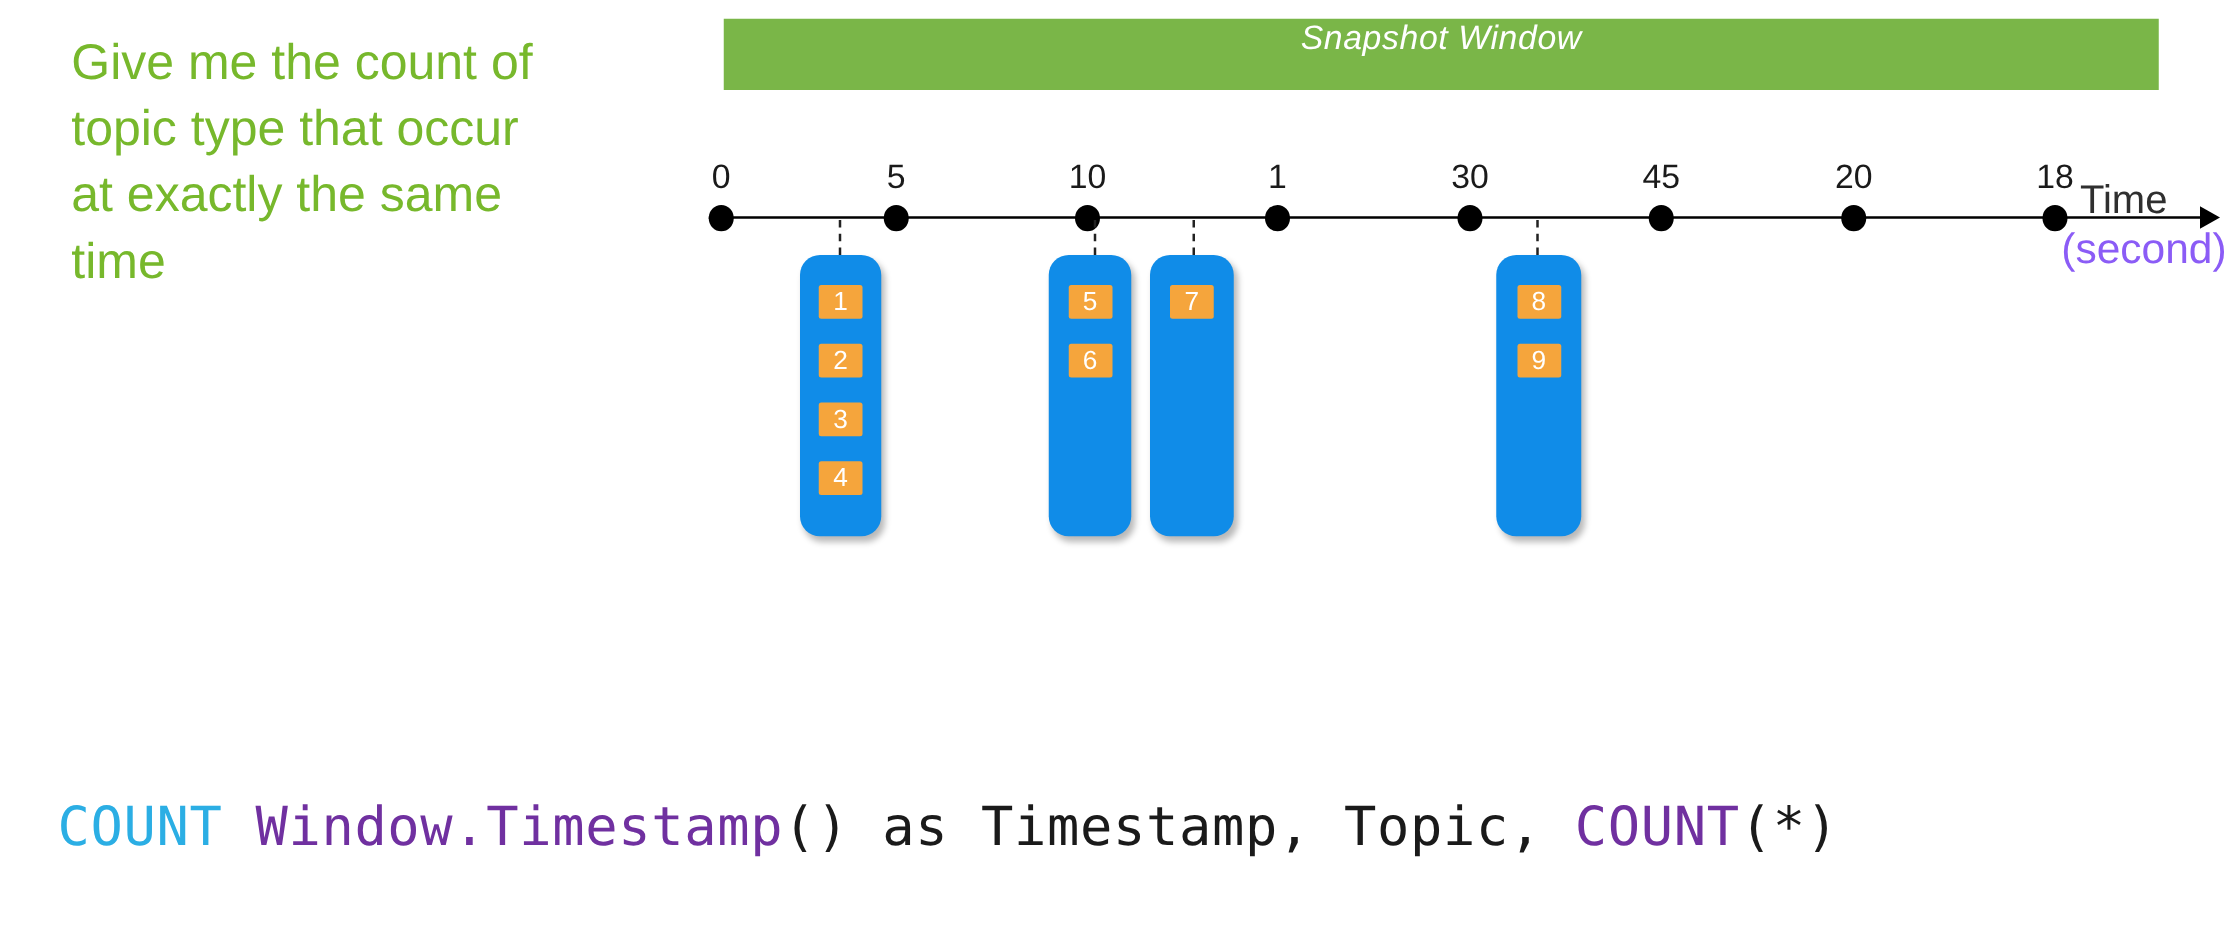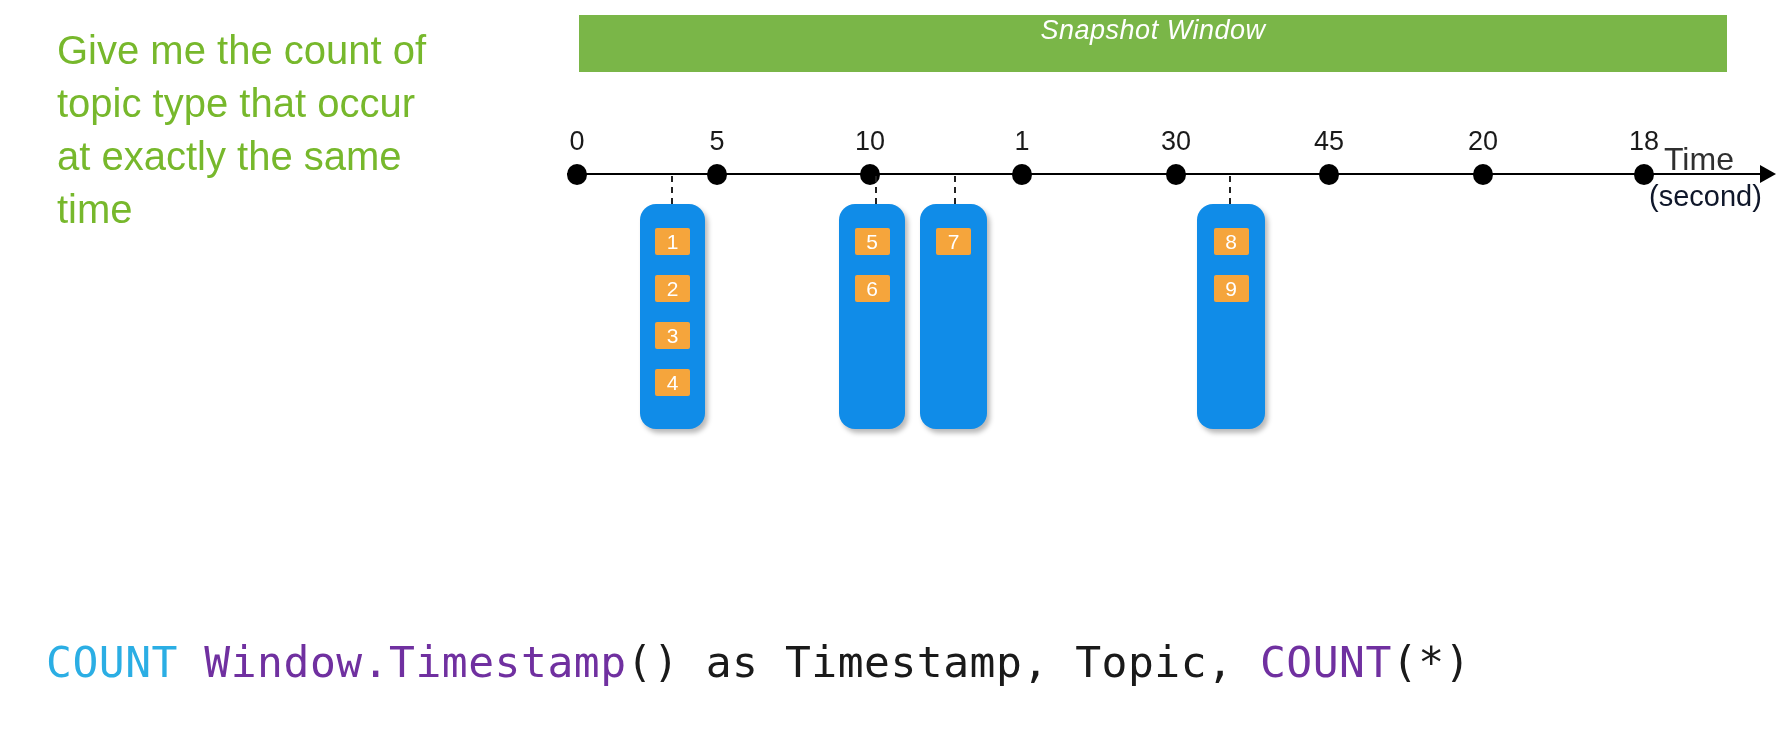--- a/index.html
+++ b/index.html
@@ -43,22 +43,22 @@
   }
   .tick-dot{
     position:absolute;top:38px;left:-10px;width:20px;height:21px;
     border-radius:50%;background:var(--axis-black,#000000);
   }
   .time-label{
     position:absolute;left:1632px;top:141px;font-size:32px;font-weight:300;
     color:#2f2f2f;white-space:nowrap;
   }
   .time-unit{
-    position:absolute;left:1617px;top:180px;font-size:29px;font-weight:300;
-    color:#0f172a;white-space:nowrap;
+    position:absolute;left:1617px;top:180px;font-size:34px;font-weight:300;
+    color:#8b5cf6;white-space:nowrap;
   }
 
   
   .connector{
     position:absolute;top:176px;height:28px;width:0;
     border-left:2px dashed #222222;
   }
   .event-group{
     position:absolute;top:204px;height:225px;border-radius:16px;
     background:var(--event-blue,#108CE8);

